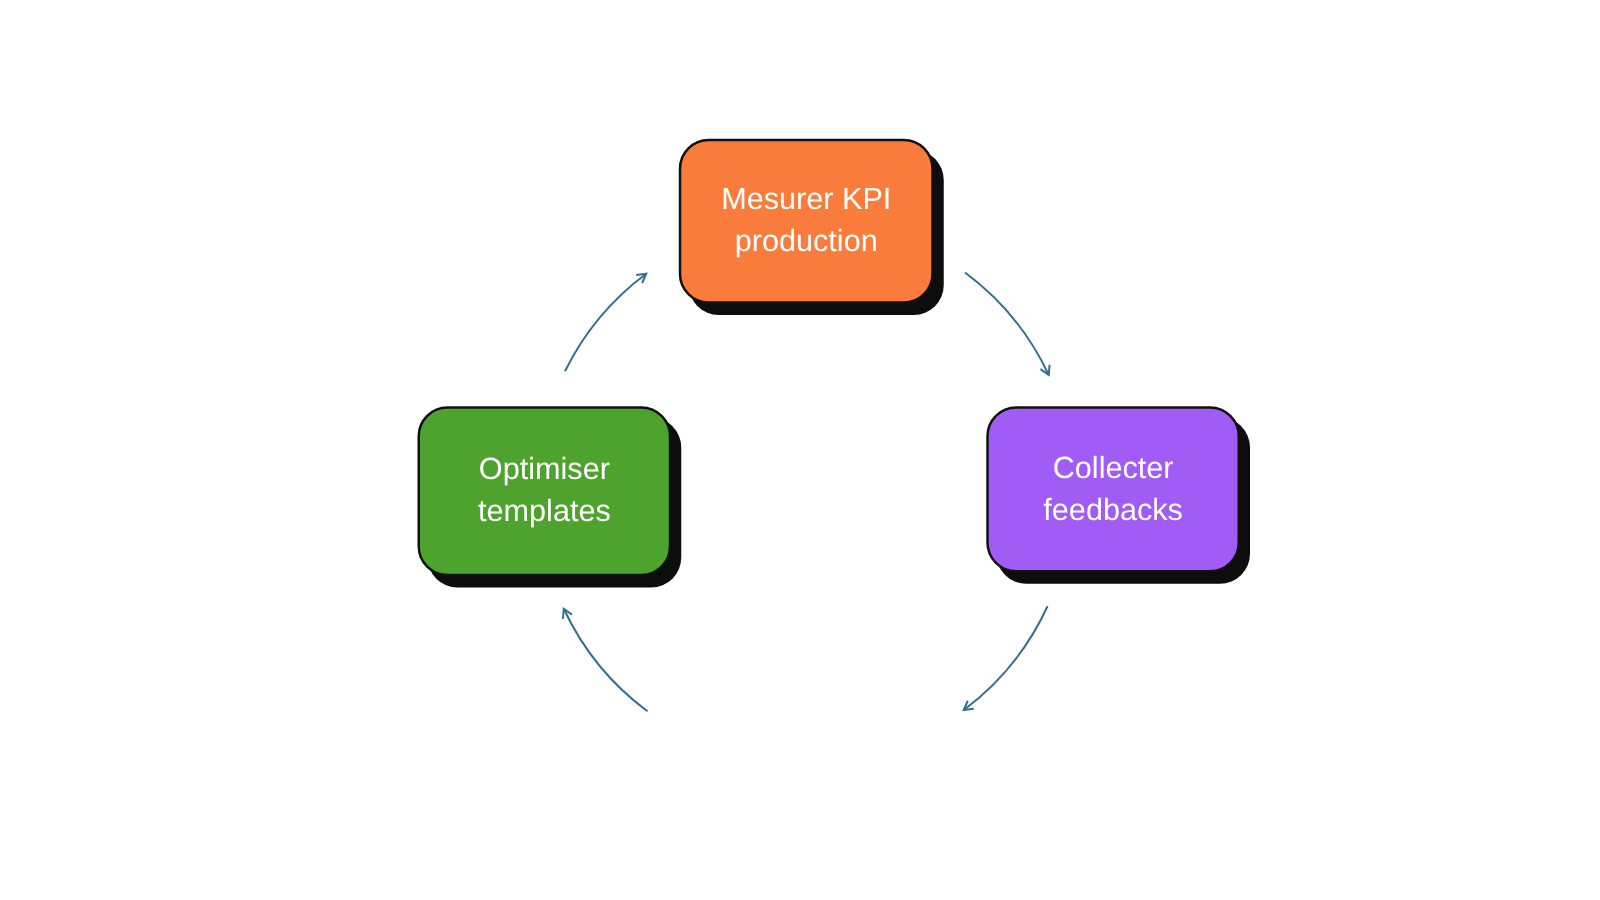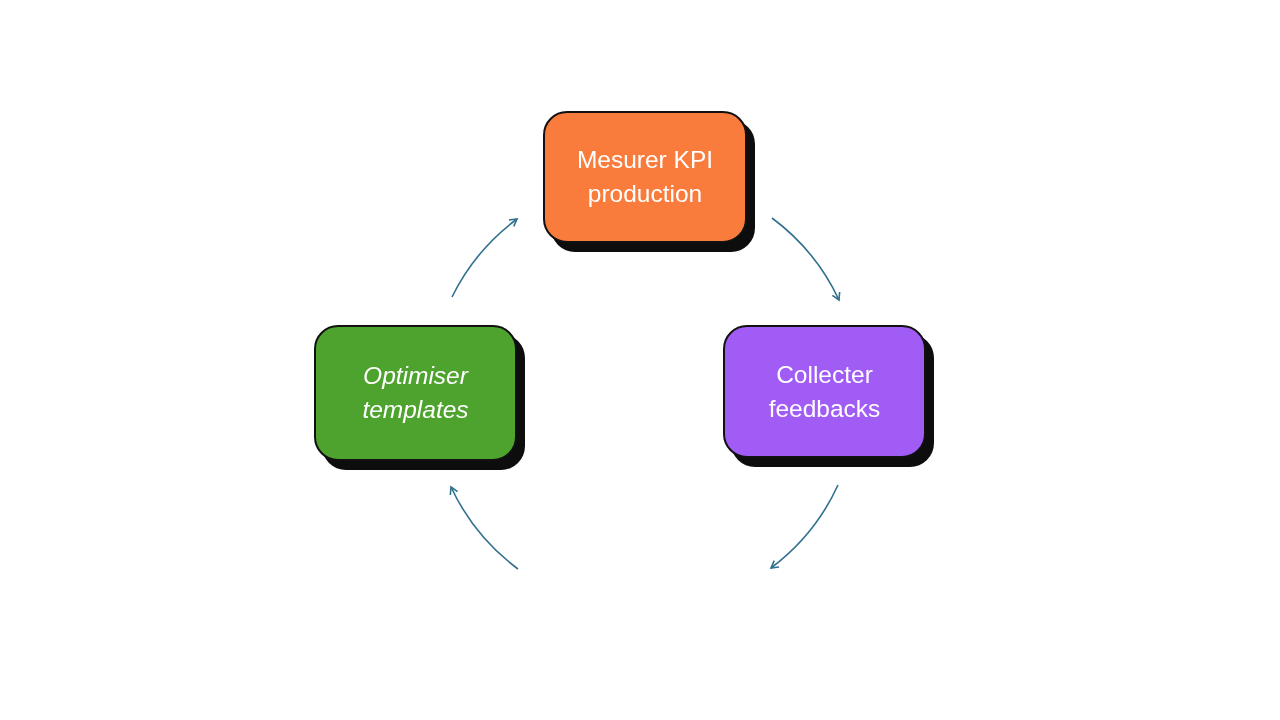--- a/index.html
+++ b/index.html
@@ -39,23 +39,23 @@
     text-align: center;
   }
   .node-label {
     color: #ffffff;
     font-size: 24.5px;
     line-height: 1.38;
     font-weight: 400;
     padding: 0 14px;
   }
   .node-top    { left: 543px; top:  79px; width: 204px; height: 132px; }
-  .node-right  { left: 723px; top: 293px; width: 203px; height: 133px; }
+  .node-right  { left: 789px; top: 293px; width: 203px; height: 133px; }
   .node-bottom { left: 543px; top: 509px; width: 204px; height: 133px; }
-  .node-left   { left: 314px; top: 293px; width: 203px; height: 136px; font-style: italic; }
+  .node-left   { left: 334px; top: 293px; width: 203px; height: 136px; }
   .arrow-path {
     fill: none;
     stroke-width: 1.6;
   }
   .arrow-head {
     fill: none;
     stroke-width: 1.6;
   }
 </style>
 </head>

